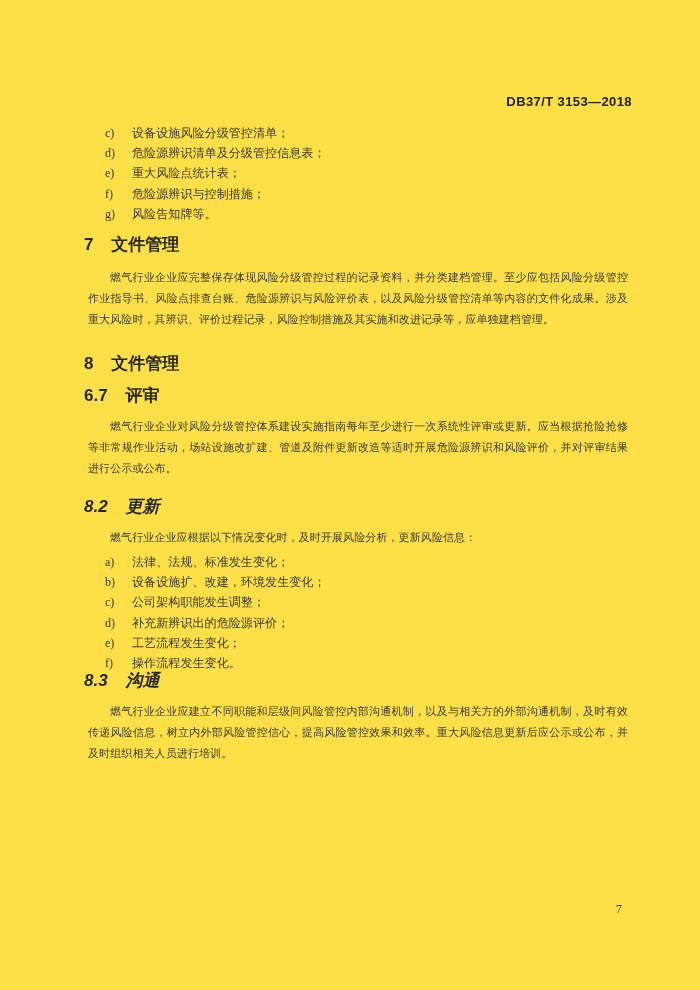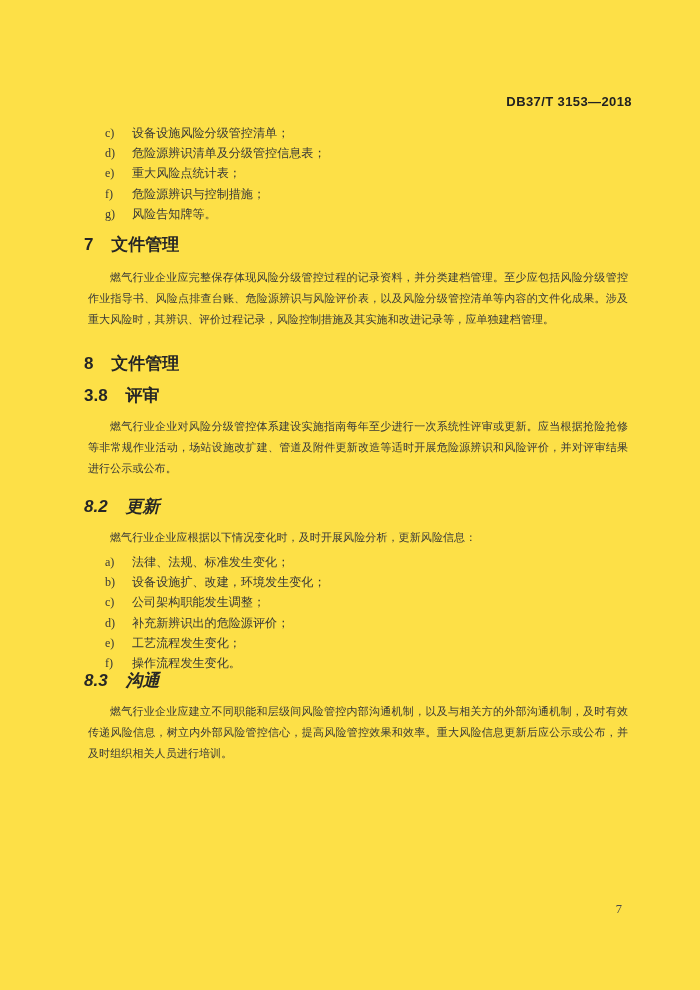--- a/index.html
+++ b/index.html
@@ -92,21 +92,21 @@
       <span class="ttl">文件管理</span>
     </h2>
     <p class="para mt-par7">燃气行业企业应完整保存体现风险分级管控过程的记录资料，并分类建档管理。至少应包括风险分级管控作业指导书、风险点排查台账、危险源辨识与风险评价表，以及风险分级管控清单等内容的文件化成果。涉及重大风险时，其辨识、评价过程记录，风险控制措施及其实施和改进记录等，应单独建档管理。</p>
 
     <h2 class="h-sec mt-sec8">
       <span class="num">8</span>
       <span class="ttl">文件管理</span>
     </h2>
 
     <h3 class="h-sec mt-sec81">
-      <span class="num">3.8</span>
+      <span class="num">6.7</span>
       <span class="ttl">评审</span>
     </h3>
     <p class="para mt-par81">燃气行业企业对风险分级管控体系建设实施指南每年至少进行一次系统性评审或更新。应当根据抢险抢修等非常规作业活动，场站设施改扩建、管道及附件更新改造等适时开展危险源辨识和风险评价，并对评审结果进行公示或公布。</p>
 
     <h3 class="h-sec mt-sec82">
       <span class="num">8.2</span>
       <span class="ttl">更新</span>
     </h3>
     <p class="para mt-par82">燃气行业企业应根据以下情况变化时，及时开展风险分析，更新风险信息：</p>
 

